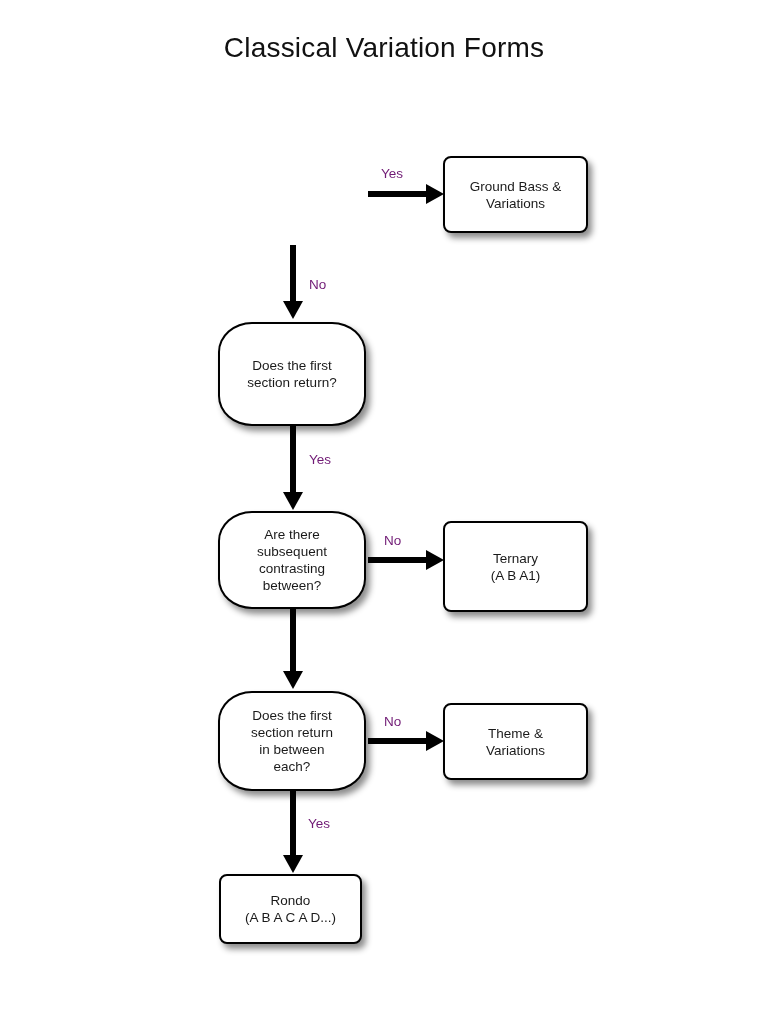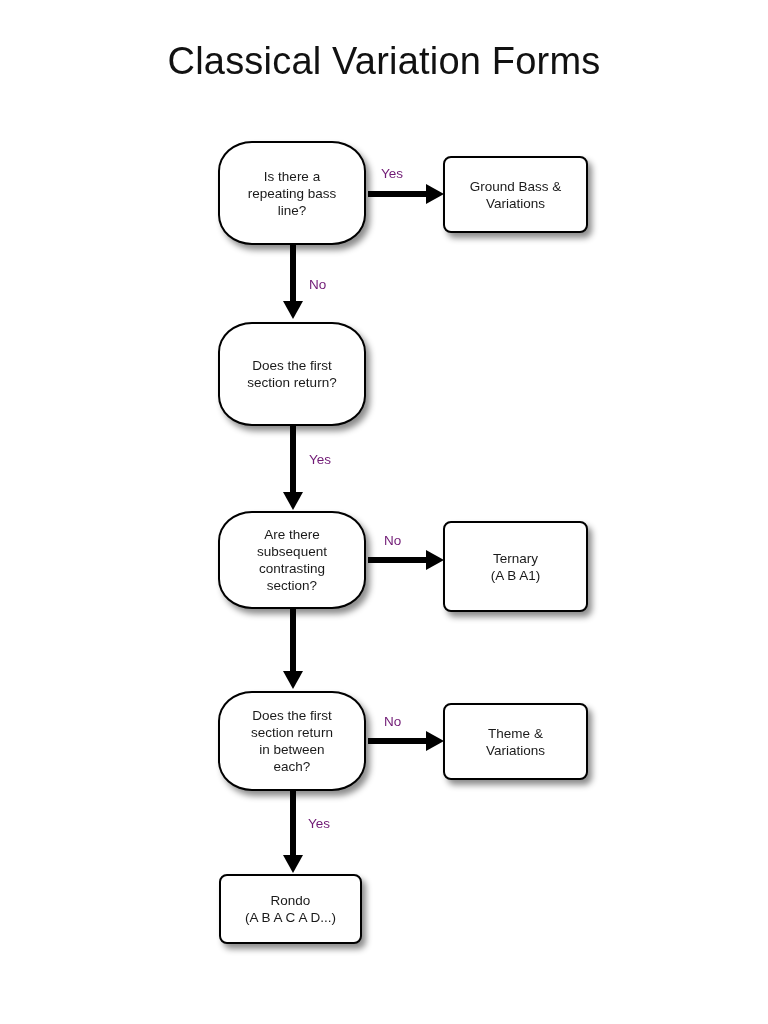--- a/index.html
+++ b/index.html
@@ -23,24 +23,24 @@
     left: 0;
     top: 0;
     width: 768px;
     height: 1024px;
   }
 
   
   .chart-title {
     position: absolute;
     left: 0;
-    top: 40px;
+    top: 32px;
     width: 768px;
     text-align: center;
-    font-size: 38px;
+    font-size: 28px;
     font-weight: 400;
     letter-spacing: 0.2px;
     color: #111111;
     white-space: nowrap;
   }
 
   
   .node-text {
     position: relative;
     z-index: 2;
@@ -131,25 +131,20 @@
     white-space: nowrap;
   }
 </style>
 </head>
 <body>
 
 <div id="canvas">
 
   <div class="chart-title">Classical Variation Forms</div>
 
-  <div class="decision" style="left:218px; top:141px; width:148px; height:104px;">
-    <div class="node-text">Is there a
-repeating bass
-line?</div>
-  </div>
 
   <div class="arrow-h" style="left:368px; top:194px; width:78px;">
     <div class="shaft" style="width:60px;"></div>
     <div class="head" style="left:58px;"></div>
   </div>
   <div class="edge-label" style="left:381px; top:166px;">Yes</div>
 
   <div class="terminal" style="left:443px; top:156px; width:145px; height:77px;">
     <div class="node-text">Ground Bass &amp;
 Variations</div>
@@ -169,21 +164,21 @@
   <div class="arrow-v" style="left:293px; top:426px; height:85px;">
     <div class="shaft" style="height:66px;"></div>
     <div class="head" style="top:66px;"></div>
   </div>
   <div class="edge-label" style="left:309px; top:452px;">Yes</div>
 
   <div class="decision" style="left:218px; top:511px; width:148px; height:98px;">
     <div class="node-text">Are there
 subsequent
 contrasting
-section?</div>
+between?</div>
   </div>
 
   <div class="arrow-h" style="left:368px; top:560px; width:78px;">
     <div class="shaft" style="width:60px;"></div>
     <div class="head" style="left:58px;"></div>
   </div>
   <div class="edge-label" style="left:384px; top:533px;">No</div>
 
   <div class="terminal" style="left:443px; top:521px; width:145px; height:91px;">
     <div class="node-text">Ternary

